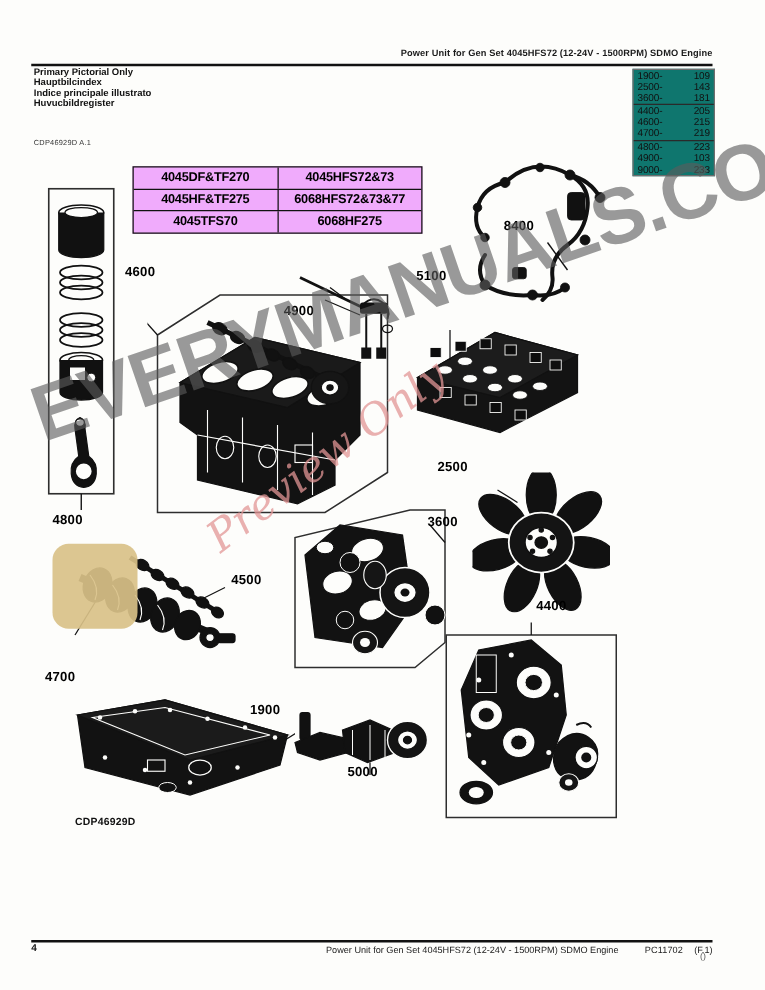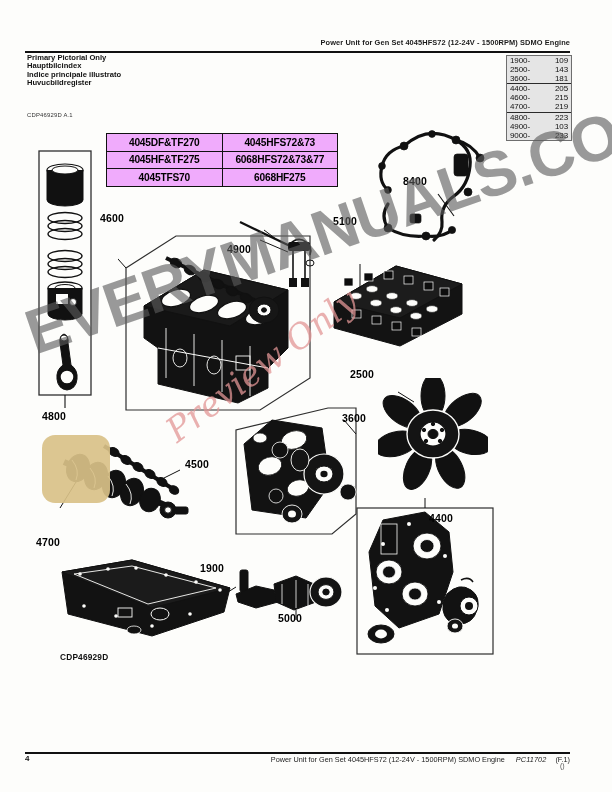--- a/index.html
+++ b/index.html
@@ -22,21 +22,21 @@
   .idx-langs div{
     font-size:7.6px;font-weight:bold;color:#111;line-height:8.35px;white-space:nowrap;
   }
   .idx-code{
     position:absolute;left:27px;top:112px;font-size:5.9px;color:#333;letter-spacing:.2px;
   }
 
   
   .idx-table{
     position:absolute;left:506px;top:55px;width:64px;
-    border:1px solid #6e6e6e;background:#e5e5e5;
+    border:1px solid #6e6e6e;background:#0f766e;
   }
   .idx-group{border-bottom:1.4px solid #2a2a2a;}
   .idx-group:last-child{border-bottom:none;}
   .idx-row{
     display:flex;justify-content:space-between;
     font-size:8px;font-weight:normal;color:#111;
     line-height:9.1px;padding:0 3px 0 3px;
   }
   .idx-row .a{letter-spacing:-.1px;}
   .idx-row .b{letter-spacing:-.1px;}
@@ -89,21 +89,21 @@
   }
 
   
   .ftr-rule{position:absolute;left:25px;top:752px;width:545px;height:1.6px;background:#111;}
   .ftr-pg{position:absolute;left:25px;top:754px;font-size:8px;font-weight:bold;color:#111;}
   .ftr-mid{
     position:absolute;left:150px;top:755px;width:420px;text-align:right;
     font-size:7.3px;color:#1b1b1b;white-space:nowrap;
   }
   .ftr-mid span{display:inline-block;}
-  .ftr-pc{margin-left:11px;letter-spacing:.1px;font-style:italic;}
+  .ftr-pc{margin-left:21px;letter-spacing:.1px;}
   .ftr-f{margin-left:9px;}
   .ftr-paren{
     position:absolute;left:560px;top:762px;font-size:7px;color:#555;
   }
 </style>
 </head>
 <body>
 
 <div class="page">
 
@@ -421,21 +421,21 @@
       <ellipse cx="116" cy="108" rx="4" ry="4" fill="#111"></ellipse>
       <ellipse cx="102" cy="128" rx="8" ry="7" fill="#151515" stroke="#fdfdfb" stroke-width=".9"></ellipse>
       <ellipse cx="102" cy="128" rx="3" ry="2.6" fill="#fdfdfb"></ellipse>
       <path d="M108 82 q8 -4 12 2" fill="none" stroke="#111" stroke-width="1.6"></path>
     </g>
 
     <ellipse cx="28" cy="136" rx="13" ry="9" fill="#111" stroke="#111" stroke-width="1"></ellipse>
     <ellipse cx="28" cy="136" rx="6" ry="4.4" fill="#fdfdfb"></ellipse>
     <line x1="72" y1="10" x2="72" y2="-2" stroke="#111" stroke-width="1"></line>
   </svg>
-  <div class="callout" style="left:429px;top:479px;margin-top:33px;">4400</div>
+  <div class="callout" style="left:429px;top:479px;">4400</div>
 
   <svg class="art" style="left:54px;top:438px;" width="142" height="96" viewBox="0 0 142 96">
     <g fill="#111" stroke="#111" stroke-width="1">
       <path d="M10 24 L118 70" stroke-width="6"></path>
       <ellipse cx="24" cy="30" rx="11" ry="14" transform="rotate(22 24 30)"></ellipse>
       <ellipse cx="42" cy="38" rx="11" ry="14" transform="rotate(22 42 38)"></ellipse>
       <ellipse cx="60" cy="46" rx="11" ry="14" transform="rotate(22 60 46)"></ellipse>
       <ellipse cx="78" cy="54" rx="11" ry="14" transform="rotate(22 78 54)"></ellipse>
       <ellipse cx="96" cy="62" rx="10" ry="12" transform="rotate(22 96 62)"></ellipse>
       <ellipse cx="114" cy="72" rx="8" ry="8"></ellipse>

